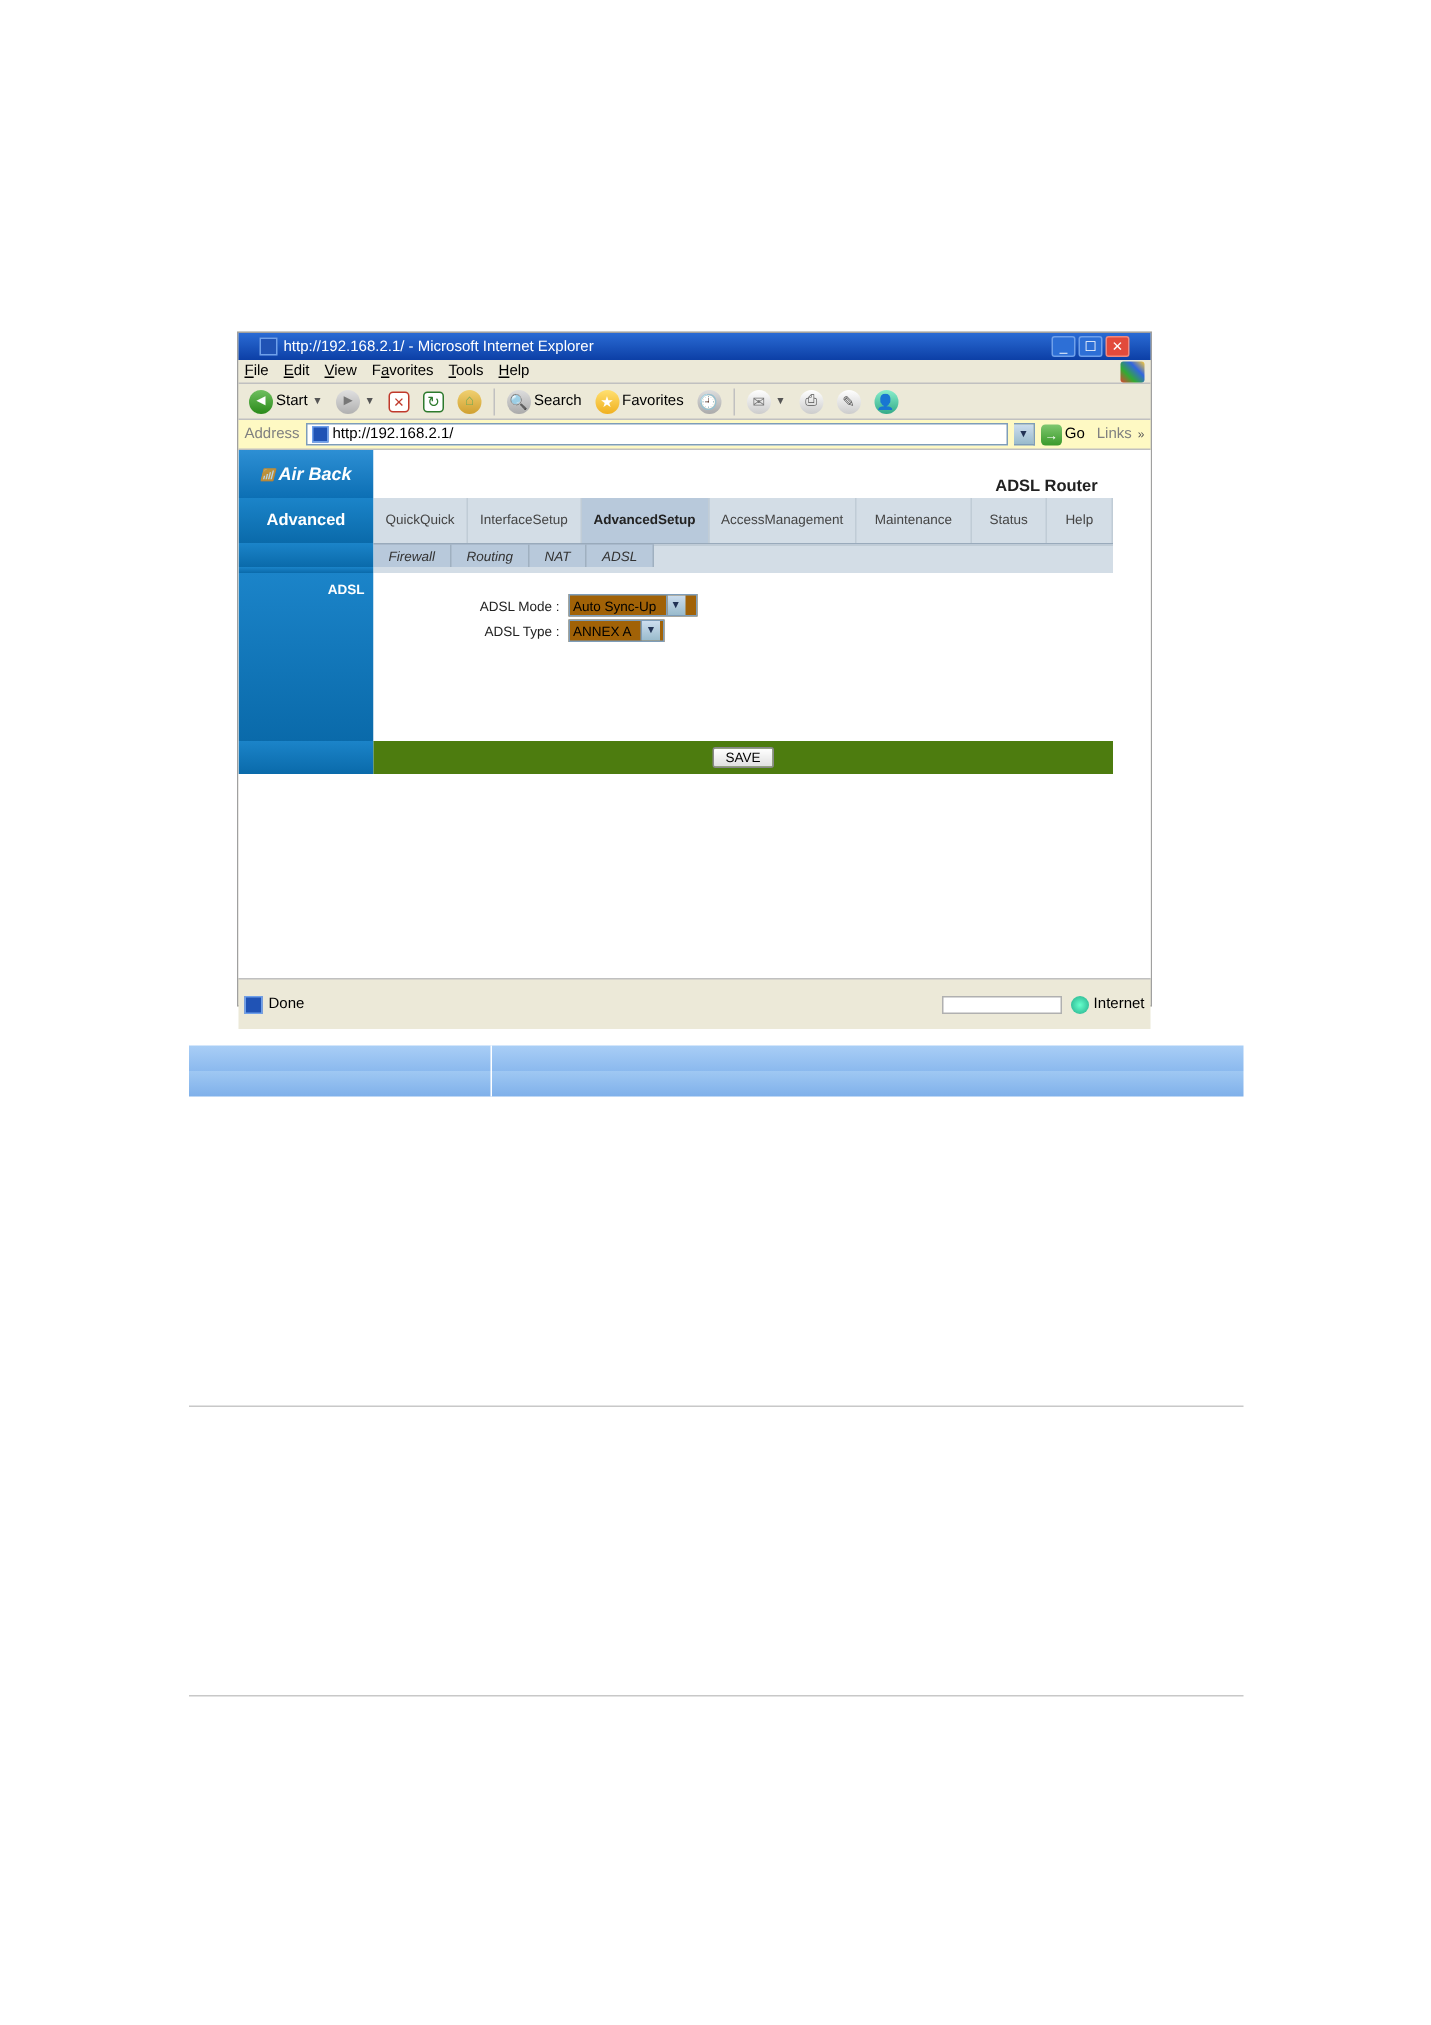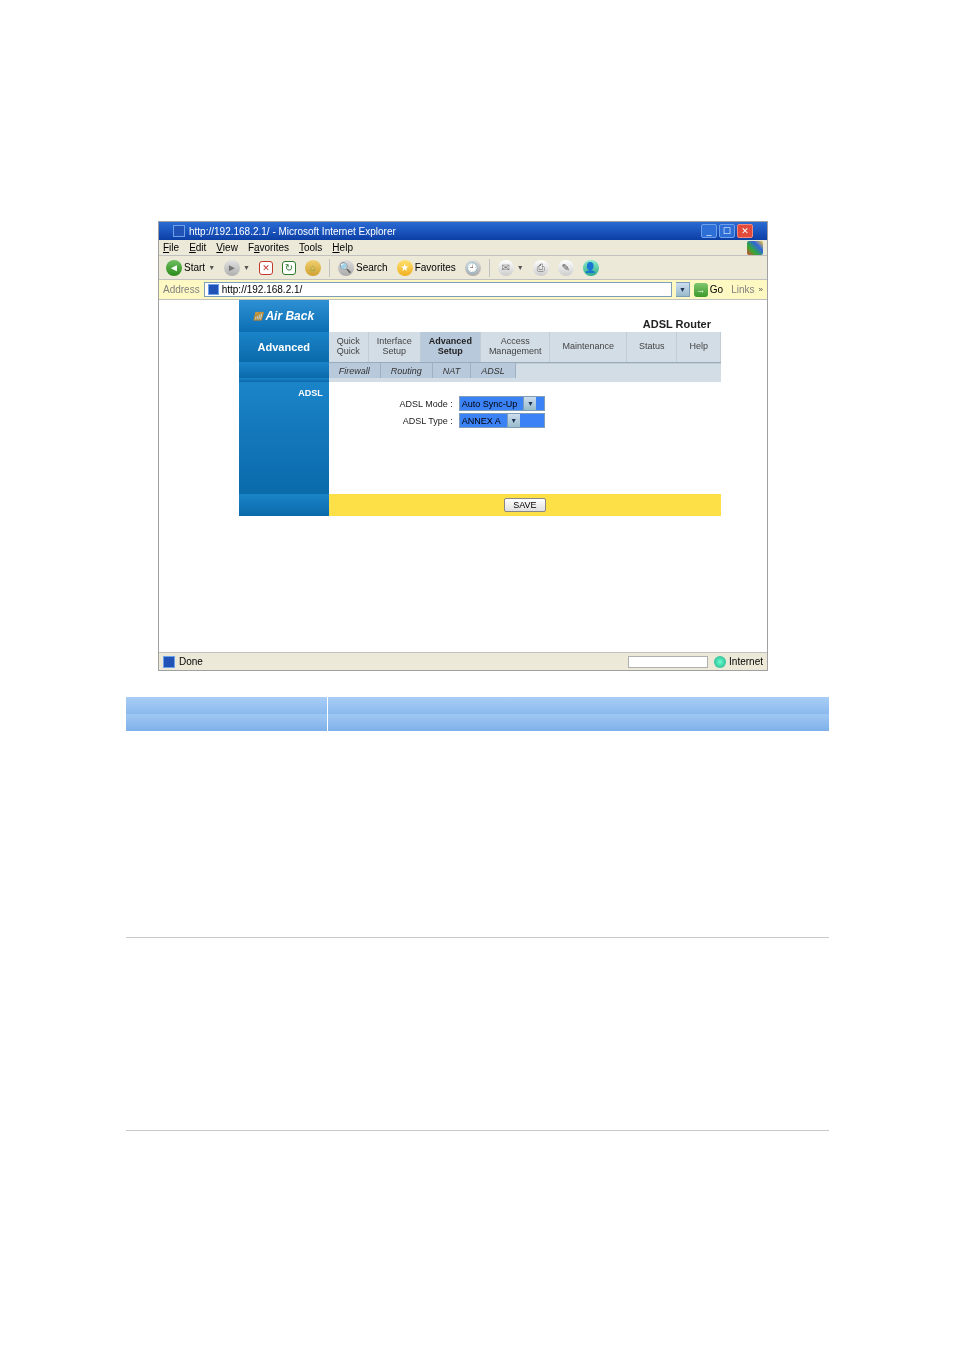--- a/index.html
+++ b/index.html
@@ -64,47 +64,47 @@
 
   .router-header { height:32px; display:flex; align-items:stretch; }
   .logo-cell { width:90px; background: linear-gradient(#2d8fd4,#0c6fb4); display:flex; align-items:center; justify-content:center; color:#fff; font-style:italic; font-weight:bold; font-size:12px; }
   .logo-cell .wifi { font-size:8px; margin-right:2px; opacity:.7; }
   .title-cell { flex:1; background:#fff; display:flex; align-items:flex-end; justify-content:flex-end; padding: 0 10px 2px 0; font-weight:bold; font-size:11px; color:#222; }
   .right-pad { width:46px; background:#fff; }
 
   .nav-row { display:flex; height:30px; }
   .nav-label { width:90px; background: linear-gradient(#1b84c9,#0a6aaa); color:#fff; display:flex; align-items:center; justify-content:center; font-weight:bold; font-size:11px; }
   .nav-tabs { flex:1; display:flex; background: #d3dde6; }
-  .nav-tab { flex:0 0 auto; padding: 0 8px; display:flex; flex-direction:column; align-items:center; justify-content:center; font-size:9px; color:#444; border-right:1px solid #c0ccd6; cursor:default; line-height:1.1; }
+  .nav-tab { flex:0 0 auto; padding: 0 8px; display:flex; align-items:center; justify-content:center; font-size:9px; color:#444; border-right:1px solid #c0ccd6; cursor:default; line-height:1.1; }
   .nav-tab.wide { padding: 0 12px; }
   .nav-tab.active { background:#b8c9db; font-weight:bold; color:#222; }
 
   .subnav-row { display:flex; height:16px; }
   .subnav-label { width:90px; background: linear-gradient(#1b84c9,#0a6aaa); }
   .subnav-tabs { flex:1; display:flex; background:#b8c9db; border-top:1px solid #9ab;font-style:italic; }
   .subnav-tab { padding: 0 10px; display:flex; align-items:center; justify-content:center; font-size:9px; color:#333; border-right:1px solid #9fb0c0; cursor:default; }
   .subnav-spacer { flex:1; background:#d3dde6; border-top:1px solid #c0ccd6; }
 
   .body-row { display:flex; height:112px; }
   .body-label { width:90px; background: linear-gradient(#1b84c9,#0a6aaa); color:#fff; display:flex; align-items:flex-start; justify-content:flex-end; padding:6px 6px 0 0; font-size:9px; font-weight:bold; }
   .body-content { flex:1; background:#fff; padding: 12px 0 0 0; }
   .form-row { display:flex; align-items:center; margin:2px 0; }
   .form-lbl { width:130px; text-align:right; padding-right:6px; font-size:9px; color:#222; }
-  .form-sel { height:15px; border:1px solid #7e9db9; background:#3b82f6; font-size:9px; padding:0 2px; display:flex; align-items:center; gap:2px; }
+  .form-sel { height:15px; border:1px solid #7e9db9; background:#a16207; font-size:9px; padding:0 2px; display:flex; align-items:center; gap:2px; }
   .form-sel .sel-drop { width:13px; height:13px; background: linear-gradient(#cde,#9bc); display:flex; align-items:center; justify-content:center; font-size:7px; color:#235; margin:-1px -2px -1px 4px; border-left:1px solid #7e9db9; }
 
   .save-row { display:flex; height:22px; }
   .save-label { width:90px; background: linear-gradient(#1b84c9,#0a6aaa); }
-  .save-content { flex:1; background:#fde047; display:flex; align-items:center; justify-content:center; }
+  .save-content { flex:1; background:#4d7c0f; display:flex; align-items:center; justify-content:center; }
   .save-btn { padding:1px 8px; font-size:9px; border:1px solid #888; background: linear-gradient(#fff,#e0e0e0); border-radius:2px; cursor:default; }
 
   .content-rest { flex:1; background:#fff; }
 
   
-  .statusbar { height:18px; background:#ece9d8; border-top:1px solid #c0c0c0; display:flex; align-items:center; padding:0 4px; font-size:10px; }
+  .statusbar { height:34px; background:#ece9d8; border-top:1px solid #c0c0c0; display:flex; align-items:center; padding:0 4px; font-size:10px; }
   .statusbar .sicon { width:12px; height:12px; background:#2053b5; border:1px solid #6fa0ea; margin-right:4px; }
   .statusbar .stext { flex:1; color:#000; }
   .statusbar .sprogress { width:80px; height:12px; border:1px solid #b0b0b0; background:#fff; margin-right:6px; }
   .statusbar .szone { display:flex; align-items:center; gap:3px; color:#000; }
   .statusbar .szone .zicon { width:12px; height:12px; background: radial-gradient(#6fc,#2a8); border-radius:50%; }
 
   
   .grad-bars { position:absolute; left:126px; top:697px; width:703px; }
   .gbar { height:17px; background: linear-gradient(#a9cef6,#8bb9ee); margin-bottom:0; }
   .gbar.two { background: linear-gradient(#9fc8f3,#7fb0ea); height:17px; }
@@ -273,21 +273,21 @@
             <div class="body-content">
               <div class="form-row">
                 <div class="form-lbl">ADSL Mode :</div>
                 <div class="form-sel" style="width:86px;">
                   <span>Auto Sync-Up</span>
                   <div class="sel-drop">▼</div>
                 </div>
               </div>
               <div class="form-row">
                 <div class="form-lbl">ADSL Type :</div>
-                <div class="form-sel" style="width:86px;">
+                <div class="form-sel" style="width:64px;">
                   <span>ANNEX A</span>
                   <div class="sel-drop">▼</div>
                 </div>
               </div>
             </div>
             <div class="right-pad"></div>
           </div>
 
           <div class="save-row">
             <div class="save-label"></div>

